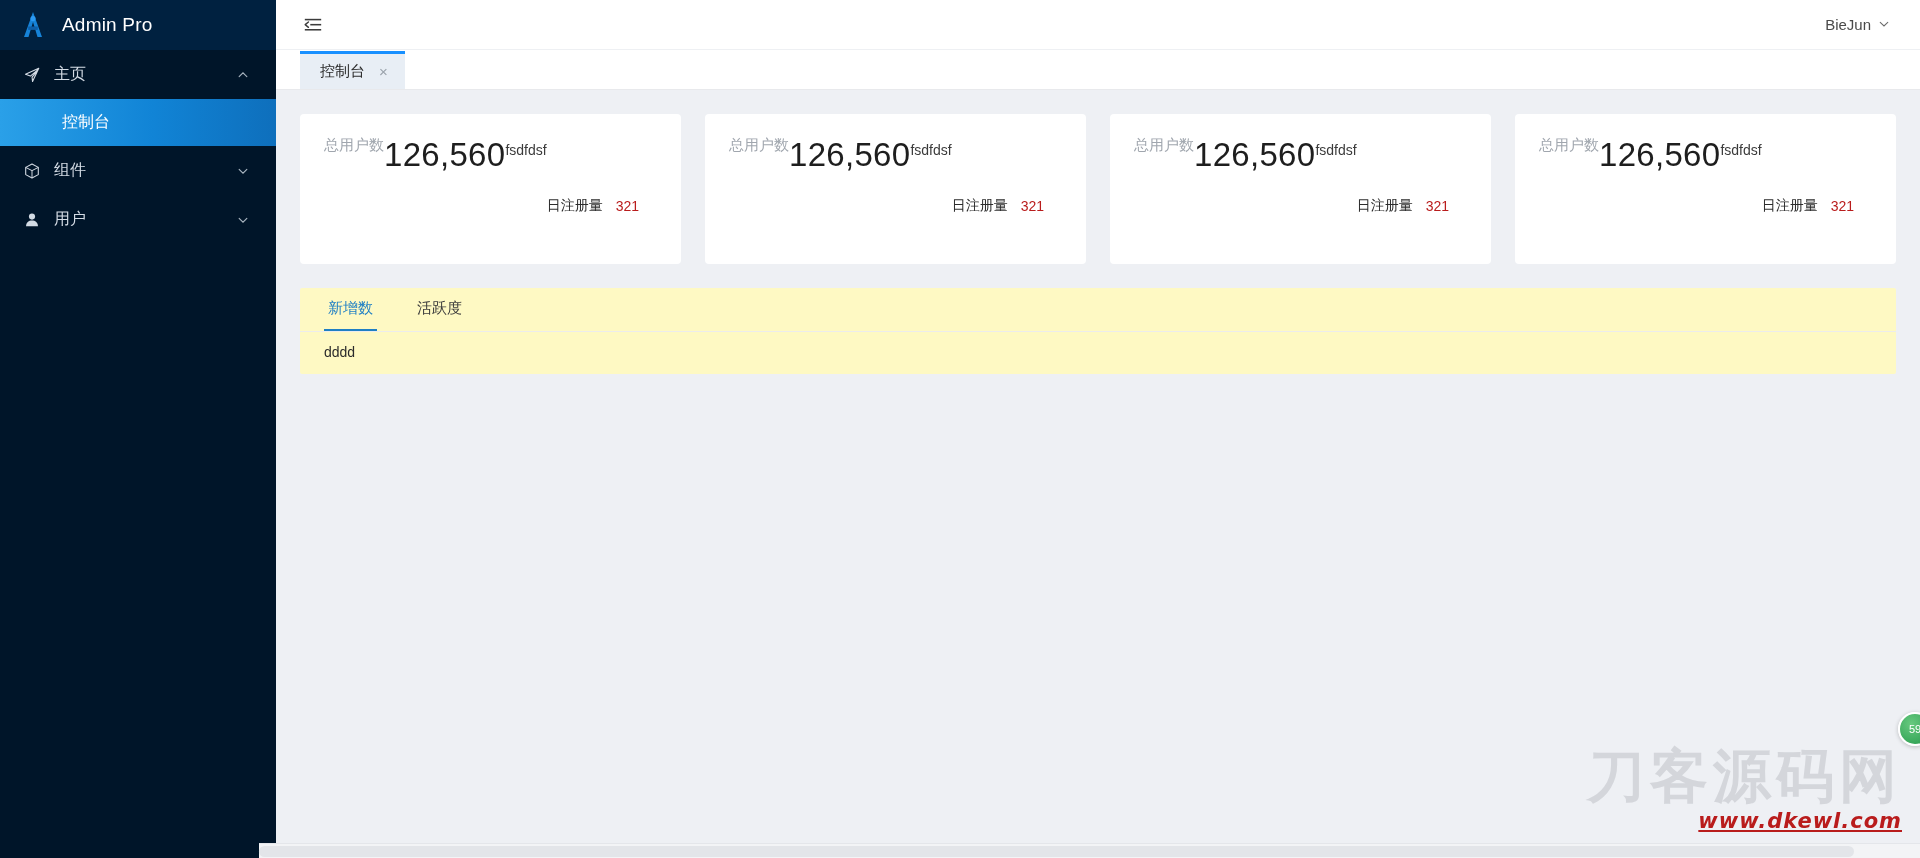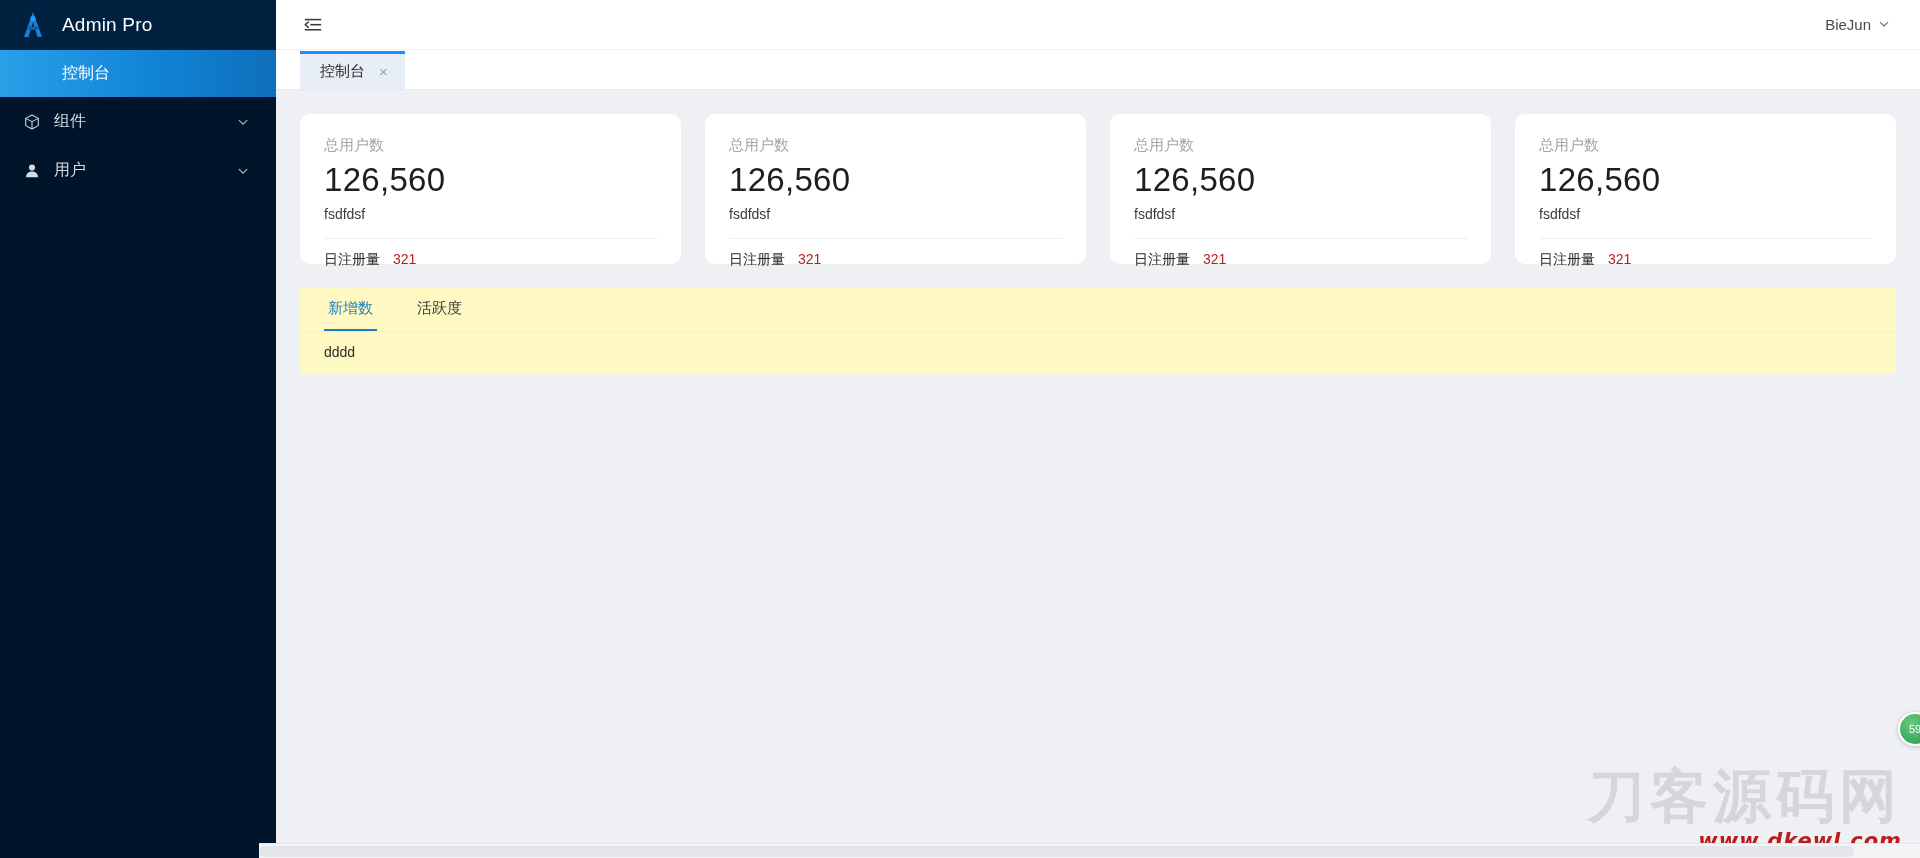--- a/index.html
+++ b/index.html
@@ -130,25 +130,25 @@
     overflow: hidden;
     position: relative;
   }
   .cards-row {
     display: flex;
     gap: 24px;
   }
   .stat-card {
     flex: 1;
     background: #ffffff;
-    border-radius: 10px;
+    border-radius: 4px;
     padding: 22px 24px 0 24px;
     min-width: 0;
     height: 150px;
-    display: flex; flex-direction: column;
+    display: flex; 
   }
   .card-title {
     font-size: 15px;
     color: #a0a6ae;
     margin-bottom: 6px;
     white-space: nowrap;
   }
   .card-value {
     font-size: 33px;
     color: #1e1e1e;
@@ -160,21 +160,21 @@
     font-size: 14px;
     color: #3b3b3b;
     margin-top: 6px;
     white-space: nowrap;
   }
   .card-divider {
     border-top: 1px solid #eeeff1;
     margin-top: 16px;
   }
   .card-footer {
-    display: flex; align-items: flex-start;
+    display: flex; align-items: center;
     gap: 13px;
     padding-top: 12px;
     font-size: 14px;
     color: #2c2c2c;
     white-space: nowrap;
   }
   .card-footer .cf-value { color: #b91c1c; }
 
   
   .panel {
@@ -223,21 +223,21 @@
     color: #ffffff;
     font-size: 11px;
     z-index: 20;
     cursor: pointer;
   }
 
   
   .watermark {
     position: absolute;
     right: 18px;
-    bottom: 6px;
+    bottom: 26px;
     text-align: right;
     user-select: none;
     pointer-events: none;
     z-index: 2;
   }
   .wm-cn {
     font-size: 58px;
     font-weight: bold;
     color: #d4d6db;
     letter-spacing: 5px;
@@ -286,20 +286,33 @@
           <path d="M15 2 L24 27 L19.5 27 L15 12 L10.5 27 L6 27 Z" fill="#1683d8"></path>
           <rect x="10.2" y="16.5" width="9.6" height="3.4" fill="#0f5fa8"></rect>
           <circle cx="15" cy="8.5" r="2.6" fill="#2b9af3"></circle>
         </svg>
       </span>
       <span class="logo-title">Admin Pro</span>
     </div>
 
     <nav class="menu">
 
+      <div class="menu-item">
+        <span class="mi-icon">
+          <svg viewBox="0 0 20 20" width="18" height="18">
+            <path d="M17.5 2.5 L2.8 9.2 L8.2 11.2 L16.6 4.2 L10.1 12.4 L10.6 17.2 Z" fill="none" stroke="#d3dbe4" stroke-width="1.25" stroke-linejoin="round"></path>
+          </svg>
+        </span>
+        <span class="mi-label">主页</span>
+        <span class="mi-arrow">
+          <svg viewBox="0 0 14 14" width="12" height="12">
+            <path d="M2.5 9 L7 4.5 L11.5 9" fill="none" stroke="#c6d0da" stroke-width="1.3" stroke-linecap="round"></path>
+          </svg>
+        </span>
+      </div>
 
       <div class="submenu-item active">
         <span>控制台</span>
       </div>
 
       <div class="menu-item">
         <span class="mi-icon">
           <svg viewBox="0 0 20 20" width="18" height="18">
             <path d="M10 2.2 L17 6 L17 14 L10 17.8 L3 14 L3 6 Z" fill="none" stroke="#d3dbe4" stroke-width="1.2" stroke-linejoin="round"></path>
             <path d="M10 9.6 L17 6 M10 9.6 L3 6 M10 9.6 L10 17.8" fill="none" stroke="#d3dbe4" stroke-width="1.1"></path>

